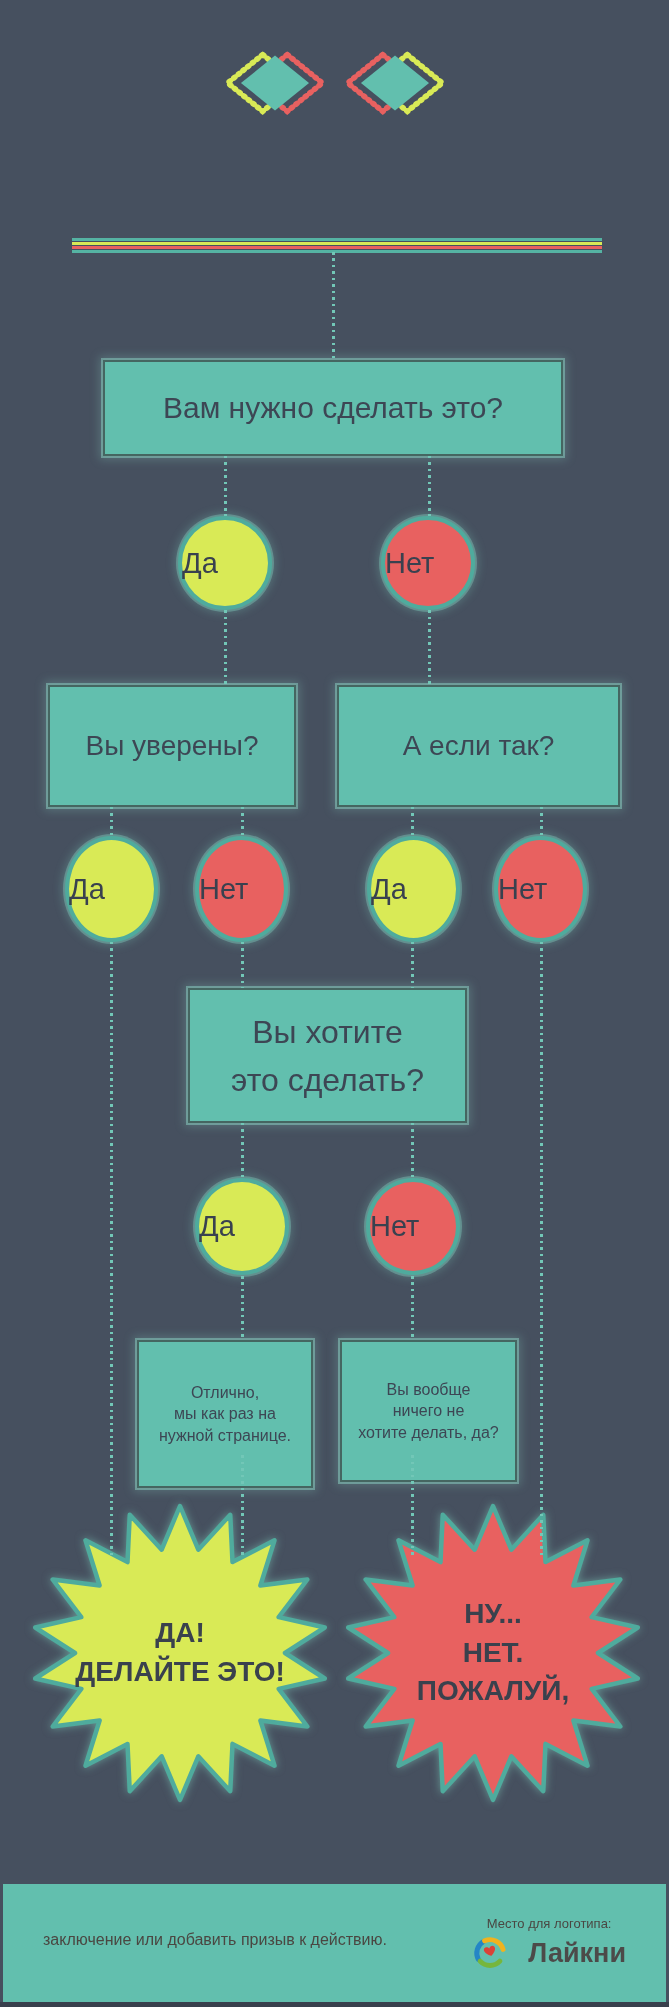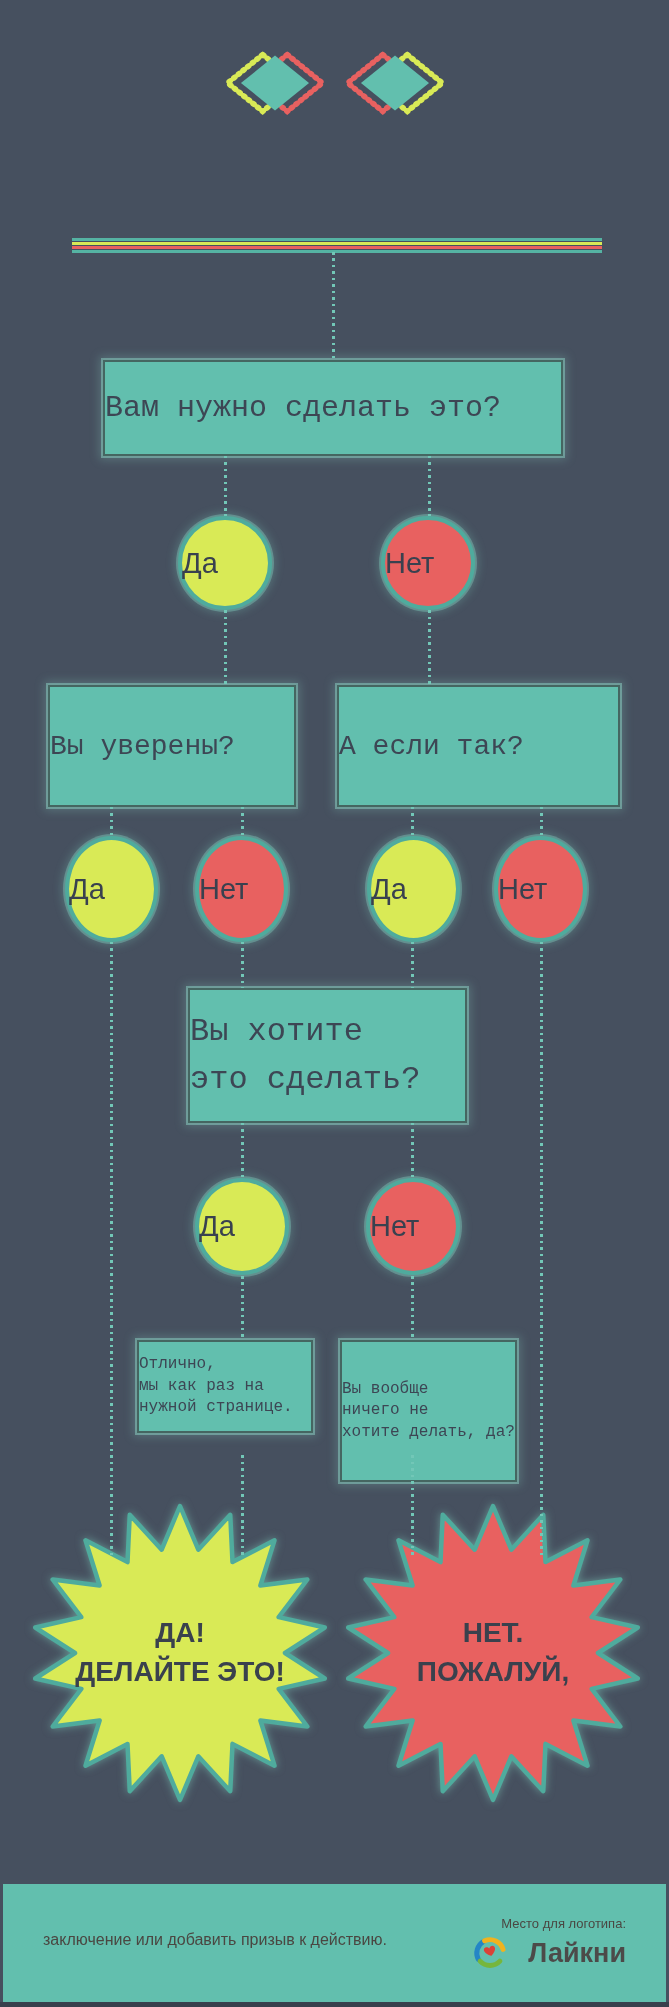--- a/index.html
+++ b/index.html
@@ -34,22 +34,22 @@
   .stripes{position:absolute;left:72px;top:238px;width:530px;}
   .stripes .s{height:3px;margin-bottom:1px;}
 
   
   .connector{position:absolute;width:3px;z-index:3;
     background-image:repeating-linear-gradient(to bottom,var(--dot) 0 2.5px,transparent 2.5px 6.5px);}
 
   
   .qbox{position:absolute;background:var(--teal);border:2px solid var(--teal-border);
         box-shadow:0 0 0 2px rgba(140,210,195,.5),0 0 9px 4px rgba(140,210,195,.25);
-        display:flex;flex-direction:column;align-items:flex-start;justify-content:center;
-        text-align:center;color:var(--ink);z-index:2;font-family:Liberation Mono, monospace;}
+        display:flex;flex-direction:column;align-items:center;justify-content:center;
+        text-align:center;color:var(--ink);z-index:2;}
   .qbox.big{font-size:30px;}
   .qbox.mid{font-size:28px;}
   .qbox.two{font-size:32px;line-height:1.5;}
   .qbox.small{font-size:16px;line-height:1.35;}
 
   
   .circle{position:absolute;border-radius:50%;border:4px solid #4fab9d;
           box-shadow:0 0 0 2px rgba(127,205,189,.4),0 0 10px 3px rgba(127,205,189,.3);
           display:flex;align-items:center;justify-content:flex-start;
           font-size:29px;color:#39414f;z-index:2;}
@@ -58,21 +58,21 @@
 
   
   .star-wrap{position:absolute;width:300px;height:300px;display:flex;align-items:center;justify-content:center;z-index:2;}
   .star-wrap svg{position:absolute;inset:0;width:100%;height:100%;filter:drop-shadow(0 0 4px rgba(127,205,189,.55));}
   .star-text{position:relative;z-index:1;text-align:center;font-weight:bold;font-size:28px;line-height:1.38;color:#3a414d;}
 
   
   .footer{position:absolute;left:3px;top:1884px;width:663px;height:118px;background:var(--teal);z-index:2;}
   .footer-note{position:absolute;left:40px;top:42px;font-size:16px;line-height:1.72;color:var(--footer-ink);}
   .logo-block{position:absolute;right:40px;top:32px;text-align:center;}
-  .logo-caption{font-size:13px;color:var(--footer-ink);margin-bottom:4px;text-align:right;}
+  .logo-caption{font-size:13px;color:var(--footer-ink);margin-bottom:4px;}
   .logo-row{display:flex;align-items:center;justify-content:center;gap:20px;}
   .logo-text{font-size:27px;font-weight:bold;color:#4c4a49;}
   .bottom-strip{position:absolute;left:0;top:2002px;width:669px;height:5px;background:#39404d;z-index:4;}
 </style>
 </head>
 <body>
 
 <div class="page">
 
   <div class="header">
@@ -151,21 +151,21 @@
     <span>это сделать?</span>
   </div>
 
   <div class="circle yes" style="left:195px;top:1178px;width:94px;height:97px">
     <span>Да</span>
   </div>
   <div class="circle no" style="left:366px;top:1178px;width:94px;height:97px">
     <span>Нет</span>
   </div>
 
-  <div class="qbox small" style="left:137px;top:1340px;width:176px;height:93px">
+  <div class="qbox small" style="left:137px;top:1340px;width:176px;height:148px">
     <span>Отлично,</span>
     <span>мы как раз на</span>
     <span>нужной странице.</span>
   </div>
   <div class="qbox small" style="left:340px;top:1340px;width:177px;height:142px">
     <span>Вы вообще</span>
     <span>ничего не</span>
     <span>хотите делать, да?</span>
   </div>
 
@@ -177,20 +177,21 @@
       <div>ДА!</div>
       <div>ДЕЛАЙТЕ ЭТО!</div>
     </div>
   </div>
 
   <div class="star-wrap" style="left:343px;top:1503px">
     <svg viewBox="0 0 200 200" aria-hidden="true">
       <polygon points="100,2 112.2,31.1 133.5,7.9 135,39.4 163,24.9 153.6,55 184.9,51 165.8,76.1 196.5,83 170,100 196.5,117 165.8,123.9 184.9,149 153.6,145 163,175.1 135,160.6 133.5,192.1 112.2,168.9 100,198 87.8,168.9 66.5,192.1 65,160.6 37,175.1 46.4,145 15.1,149 34.2,123.9 3.5,117 30,100 3.5,83 34.2,76.1 15.1,51 46.4,55 37,24.9 65,39.4 66.5,7.9 87.8,31.1" style="fill:var(--red)" stroke="#4fab9d" stroke-width="3" stroke-linejoin="round"></polygon>
     </svg>
     <div class="star-text">
+      <div>НУ...</div>
       <div>НЕТ.</div>
       <div>ПОЖАЛУЙ,</div>
     </div>
   </div>
 
   <div class="footer">
     <div class="footer-note">
       <div>заключение или добавить призыв к действию.</div>
     </div>
     <div class="logo-block">

